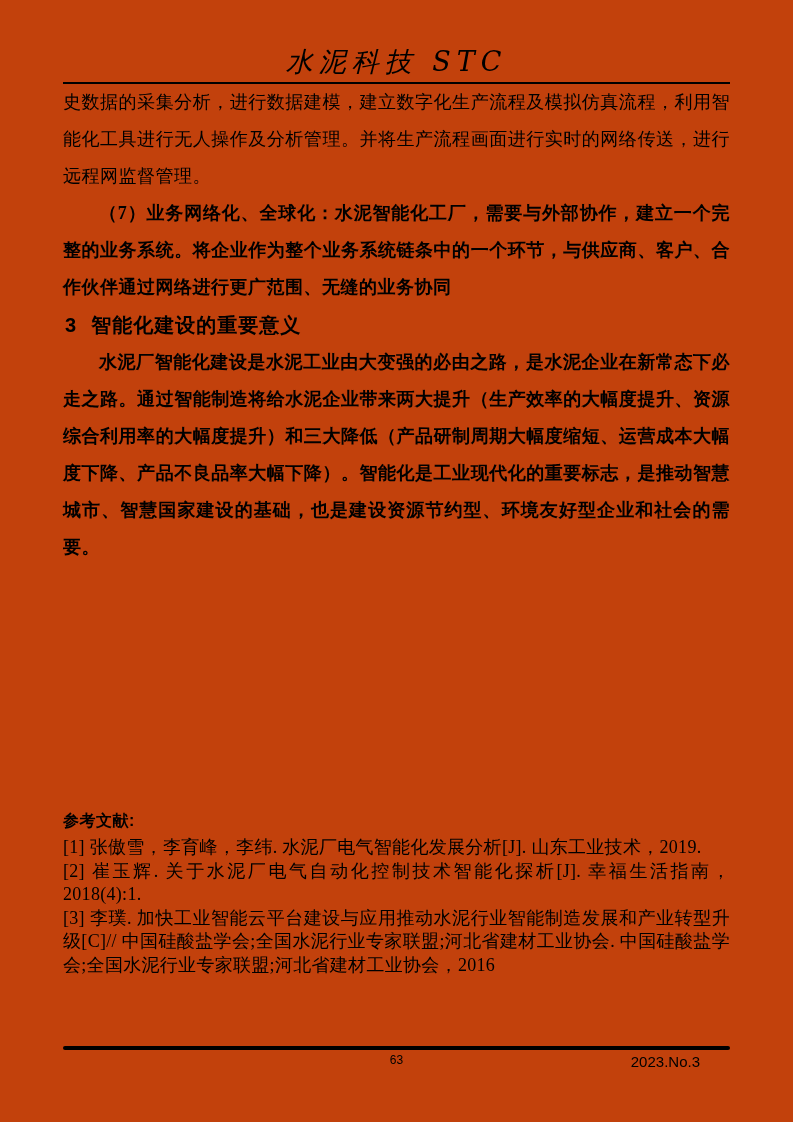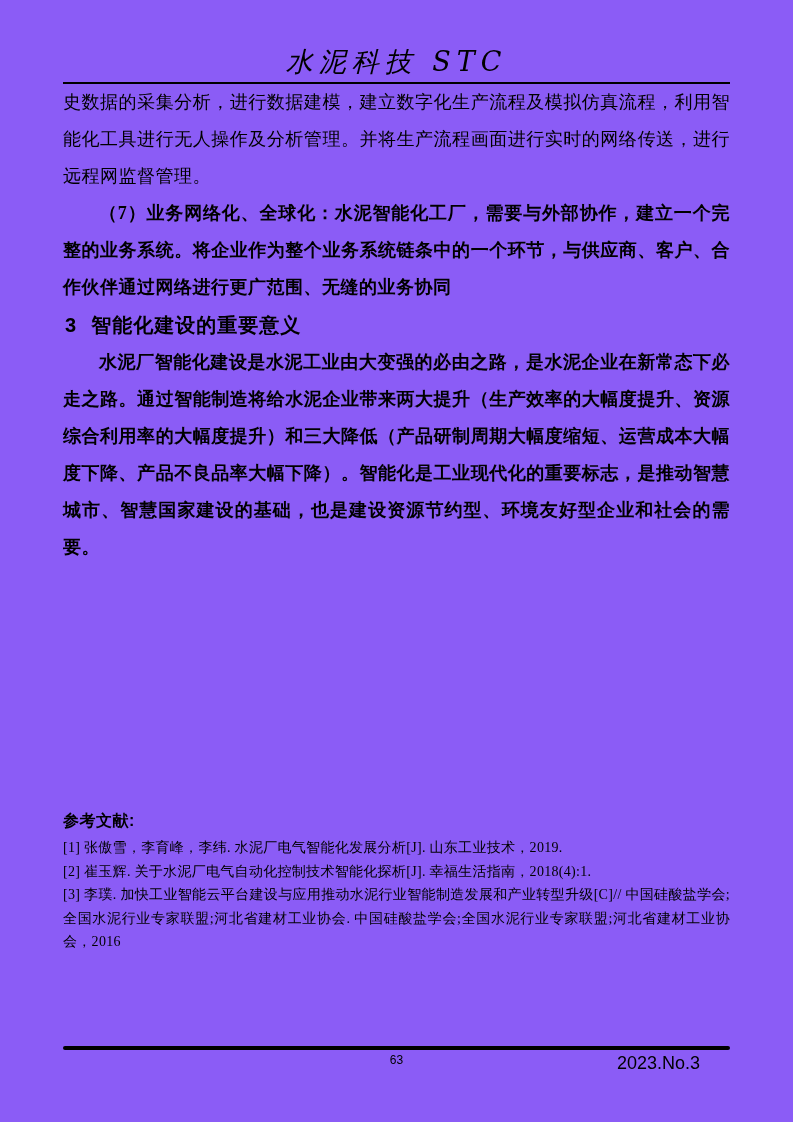--- a/index.html
+++ b/index.html
@@ -4,21 +4,21 @@
 <style>
   html, body {
     margin: 0;
     padding: 0;
     background: #ffffff;
   }
   .page {
     position: relative;
     width: 793px;
     height: 1122px;
-    background: #8b5cf6;
+    background: #c2410c;
     overflow: hidden;
     color: #000000;
   }
 
   
   .journal-title {
     position: absolute;
     top: 44px;
     left: 0;
     width: 100%;
@@ -86,21 +86,21 @@
     font-family: "Liberation Sans", sans-serif;
     font-weight: bold;
     font-size: 16px;
     line-height: 26px;
     letter-spacing: 0.5px;
     margin-bottom: 2px;
   }
   .ref-item {
     margin: 0;
     font-family: "Liberation Serif", serif;
-    font-size: 14px;
+    font-size: 18px;
     line-height: 23.5px;
     letter-spacing: 0.3px;
     text-align: justify;
   }
 
   
   .footer-rule {
     position: absolute;
     top: 1046px;
     left: 63px;
@@ -117,21 +117,21 @@
     text-align: center;
     font-family: "Liberation Sans", sans-serif;
     font-size: 12px;
     color: #000000;
   }
   .issue-number {
     position: absolute;
     top: 1053px;
     right: 93px;
     font-family: "Liberation Sans", sans-serif;
-    font-size: 18px;
+    font-size: 15px;
     color: #000000;
     margin-left: 32px;
   }
 </style>
 </head>
 <body>
 
 <div class="page">
 
   <div class="journal-title">水泥科技 STC</div>

